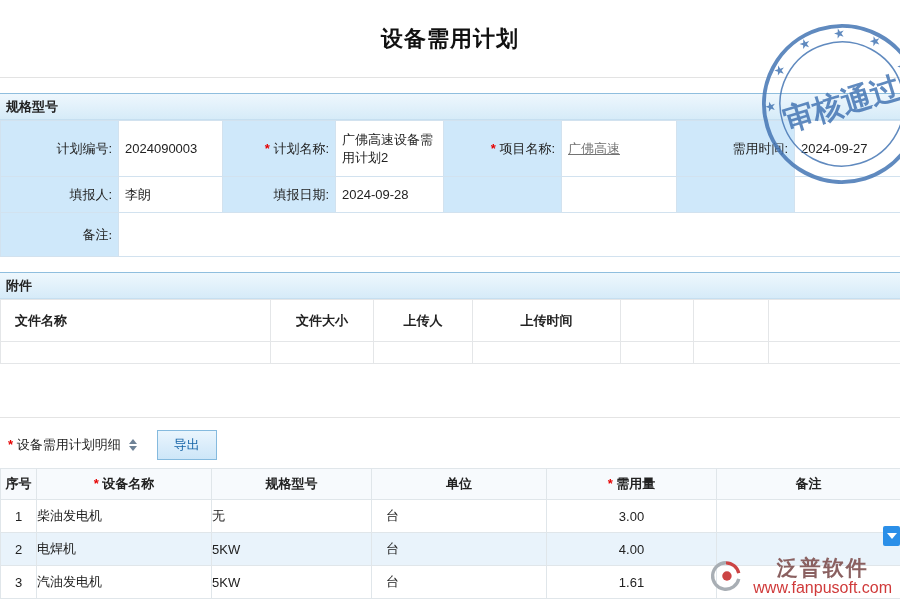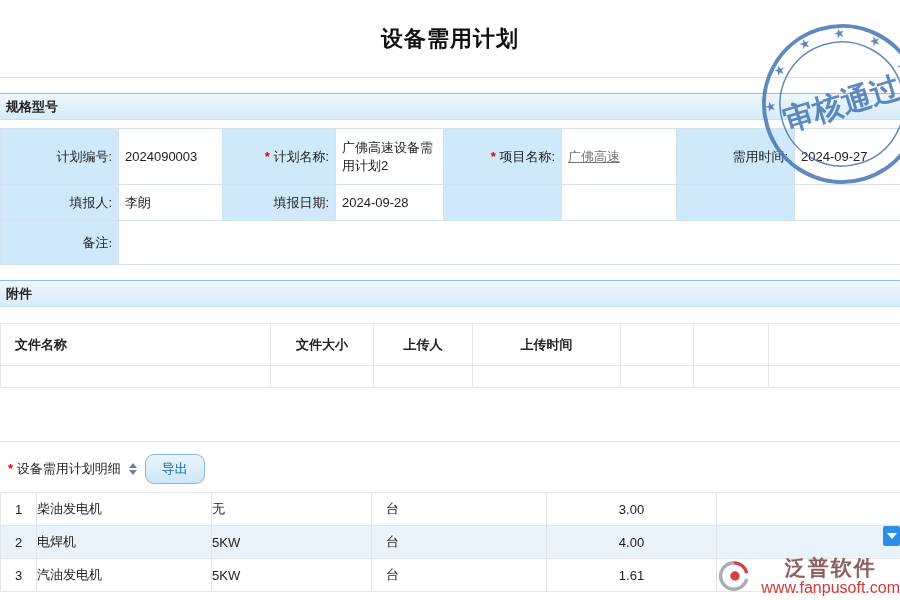--- a/index.html
+++ b/index.html
@@ -17,63 +17,63 @@
   
   .section-bar { margin-top:15px; height:27px; line-height:25px;
     background:linear-gradient(#eef7fd,#d6ebf8);
     border-top:1px solid #8fbede; border-bottom:1px solid #c6dff0;
     font-size:13px; font-weight:bold; color:#222; padding-left:6px; }
 
   
   table { border-collapse:collapse; width:900px; table-layout:fixed; }
 
   
-  .info-table { margin-top:8px; }
+  .info-table { }
   .info-table td { border:1px solid #d2e2ef; font-size:13px; padding:2px 6px; vertical-align:middle; overflow:hidden; }
   .info-table td.lbl { background:#cfe8fa; text-align:right; color:#222; }
   .info-table td.val { background:#fff; text-align:left; color:#222; }
   .info-table tr.r1 td { height:56px; }
   .info-table tr.r2 td { height:36px; }
   .info-table tr.r3 td { height:44px;font-family:Liberation Serif, serif; }
   a.link { color:#737373; text-decoration:underline; cursor:pointer; }
 
   .required::before { content:"* "; color:#e60000; font-weight:bold; }
 
   
-  .attach-table { margin-top:16px; }
+  .attach-table { margin-top:0; }
   .attach-table th, .attach-table td { border:1px solid #e4e6e8; font-size:13px; color:#222; background:#fff; }
   .attach-table th { height:42px; font-weight:bold; text-align:center; }
   .attach-table th.first { text-align:left; padding-left:14px; }
   .attach-table td { height:22px; }
 
   
   .details-head { margin-top:53px; border-top:1px solid #e4e4e4;
     padding:12px 10px 8px 8px; display:flex; align-items:center; gap:8px; }
   .details-title { font-size:13px; color:#222; }
   .sort-icon { display:inline-flex; flex-direction:column; gap:2px; cursor:pointer; }
   .sort-icon .tri-up { width:0; height:0; border-left:4px solid transparent; border-right:4px solid transparent; border-bottom:5px solid #6e8296; }
   .sort-icon .tri-down { width:0; height:0; border-left:4px solid transparent; border-right:4px solid transparent; border-top:5px solid #6e8296; }
-  .export-btn { background:linear-gradient(#eaf5fd,#cde6f8);
-    border:1px solid #85bade; border-radius:9px; color:#1765a8; font-size:13px;
+  .export-btn { margin-left:12px; background:linear-gradient(#eaf5fd,#cde6f8);
+    border:1px solid #85bade; border-radius:0; color:#1765a8; font-size:13px;
     padding:5px 16px; cursor:pointer; }
 
   
   .detail-table th { border:1px solid #e0e6ea; height:31px; font-size:13px; font-weight:bold; background:#f7fafd; color:#222; text-align:center; }
   .detail-table td { border:1px solid #e0e6ea; height:33px; font-size:13px; color:#222; background:#fff; }
   .detail-table tr.even td { background:#e9f3fb; }
   .ta-c { text-align:center; }
   .pad-l { }
   .pad-l2 { padding-left:14px; }
 
   
   .stamp { position:absolute; left:752px; top:14px; width:180px; height:180px;
            z-index:5; pointer-events:none; opacity:.85; }
 
   
-  .fanpu { position:absolute; right:0; bottom:5px; z-index:6; display:flex; align-items:center; gap:10px; }
+  .fanpu { position:absolute; right:8px; bottom:5px; z-index:6; display:flex; align-items:center; gap:10px; }
   .fanpu-text { display:flex; flex-direction:column; align-items:center; }
   .fanpu-brand { font-size:21px; font-weight:bold; color:#8a6060; letter-spacing:2px; line-height:24px; }
   .fanpu-url { font-size:16px; color:#d03a3a; line-height:15px; }
 
   
   .scroll-btn { position:absolute; right:0; top:526px; width:17px; height:20px;
     background:#2b8fe8; border-radius:2px; z-index:7; cursor:pointer;
     display:flex; align-items:center; justify-content:center; }
   .scroll-btn .tri { width:0; height:0; border-left:5px solid transparent;
     border-right:5px solid transparent; border-top:6px solid #fff; }
@@ -194,20 +194,28 @@
 <table class="detail-table">
   <colgroup>
     <col style="width:36px">
       <col style="width:175px">
       <col style="width:160px">
     <col style="width:175px">
       <col style="width:170px">
       <col style="width:184px">
   </colgroup>
   <tbody>
+      <tr>
+    <th>序号</th>
+    <th class="required">设备名称</th>
+    <th>规格型号</th>
+    <th>单位</th>
+    <th class="required">需用量</th>
+    <th>备注</th>
+  </tr>
   <tr class="odd">
     <td class="ta-c">1</td>
     <td class="pad-l">柴油发电机</td>
     <td class="pad-l">无</td>
     <td class="pad-l2">台</td>
     <td class="ta-c">3.00</td>
     <td class="pad-l"></td>
   </tr>
   <tr class="even">
     <td class="ta-c">2</td>

